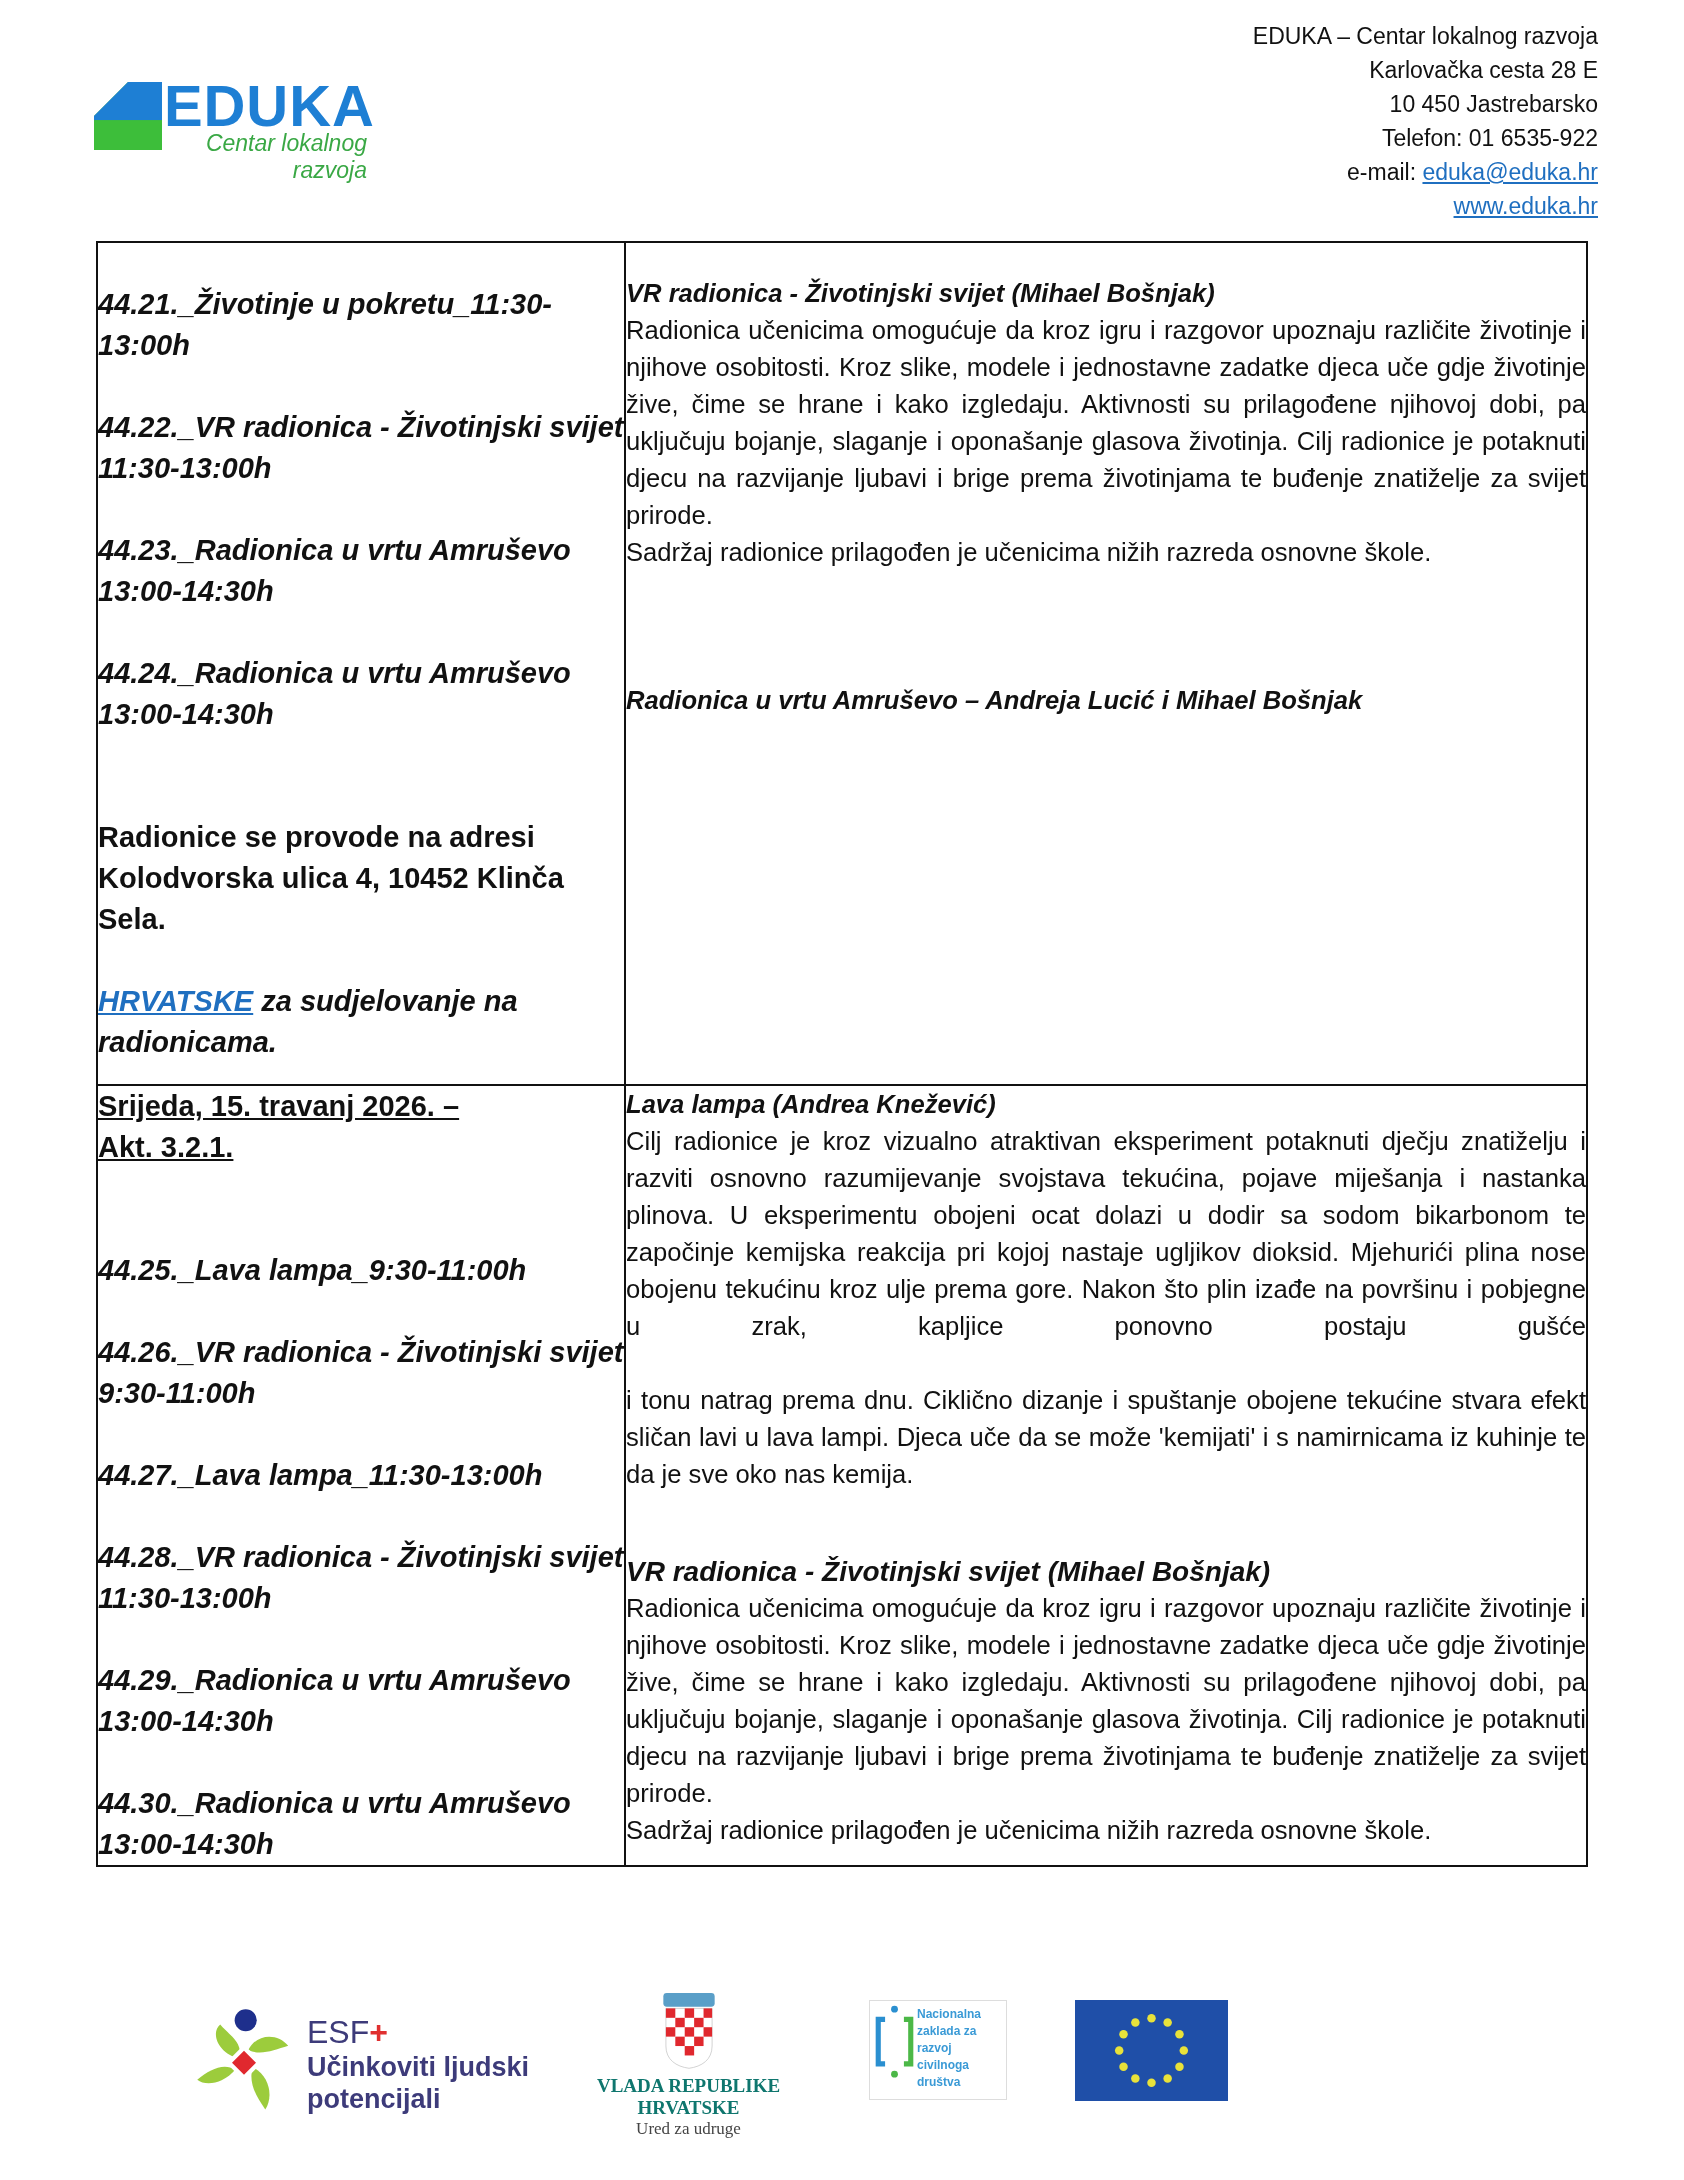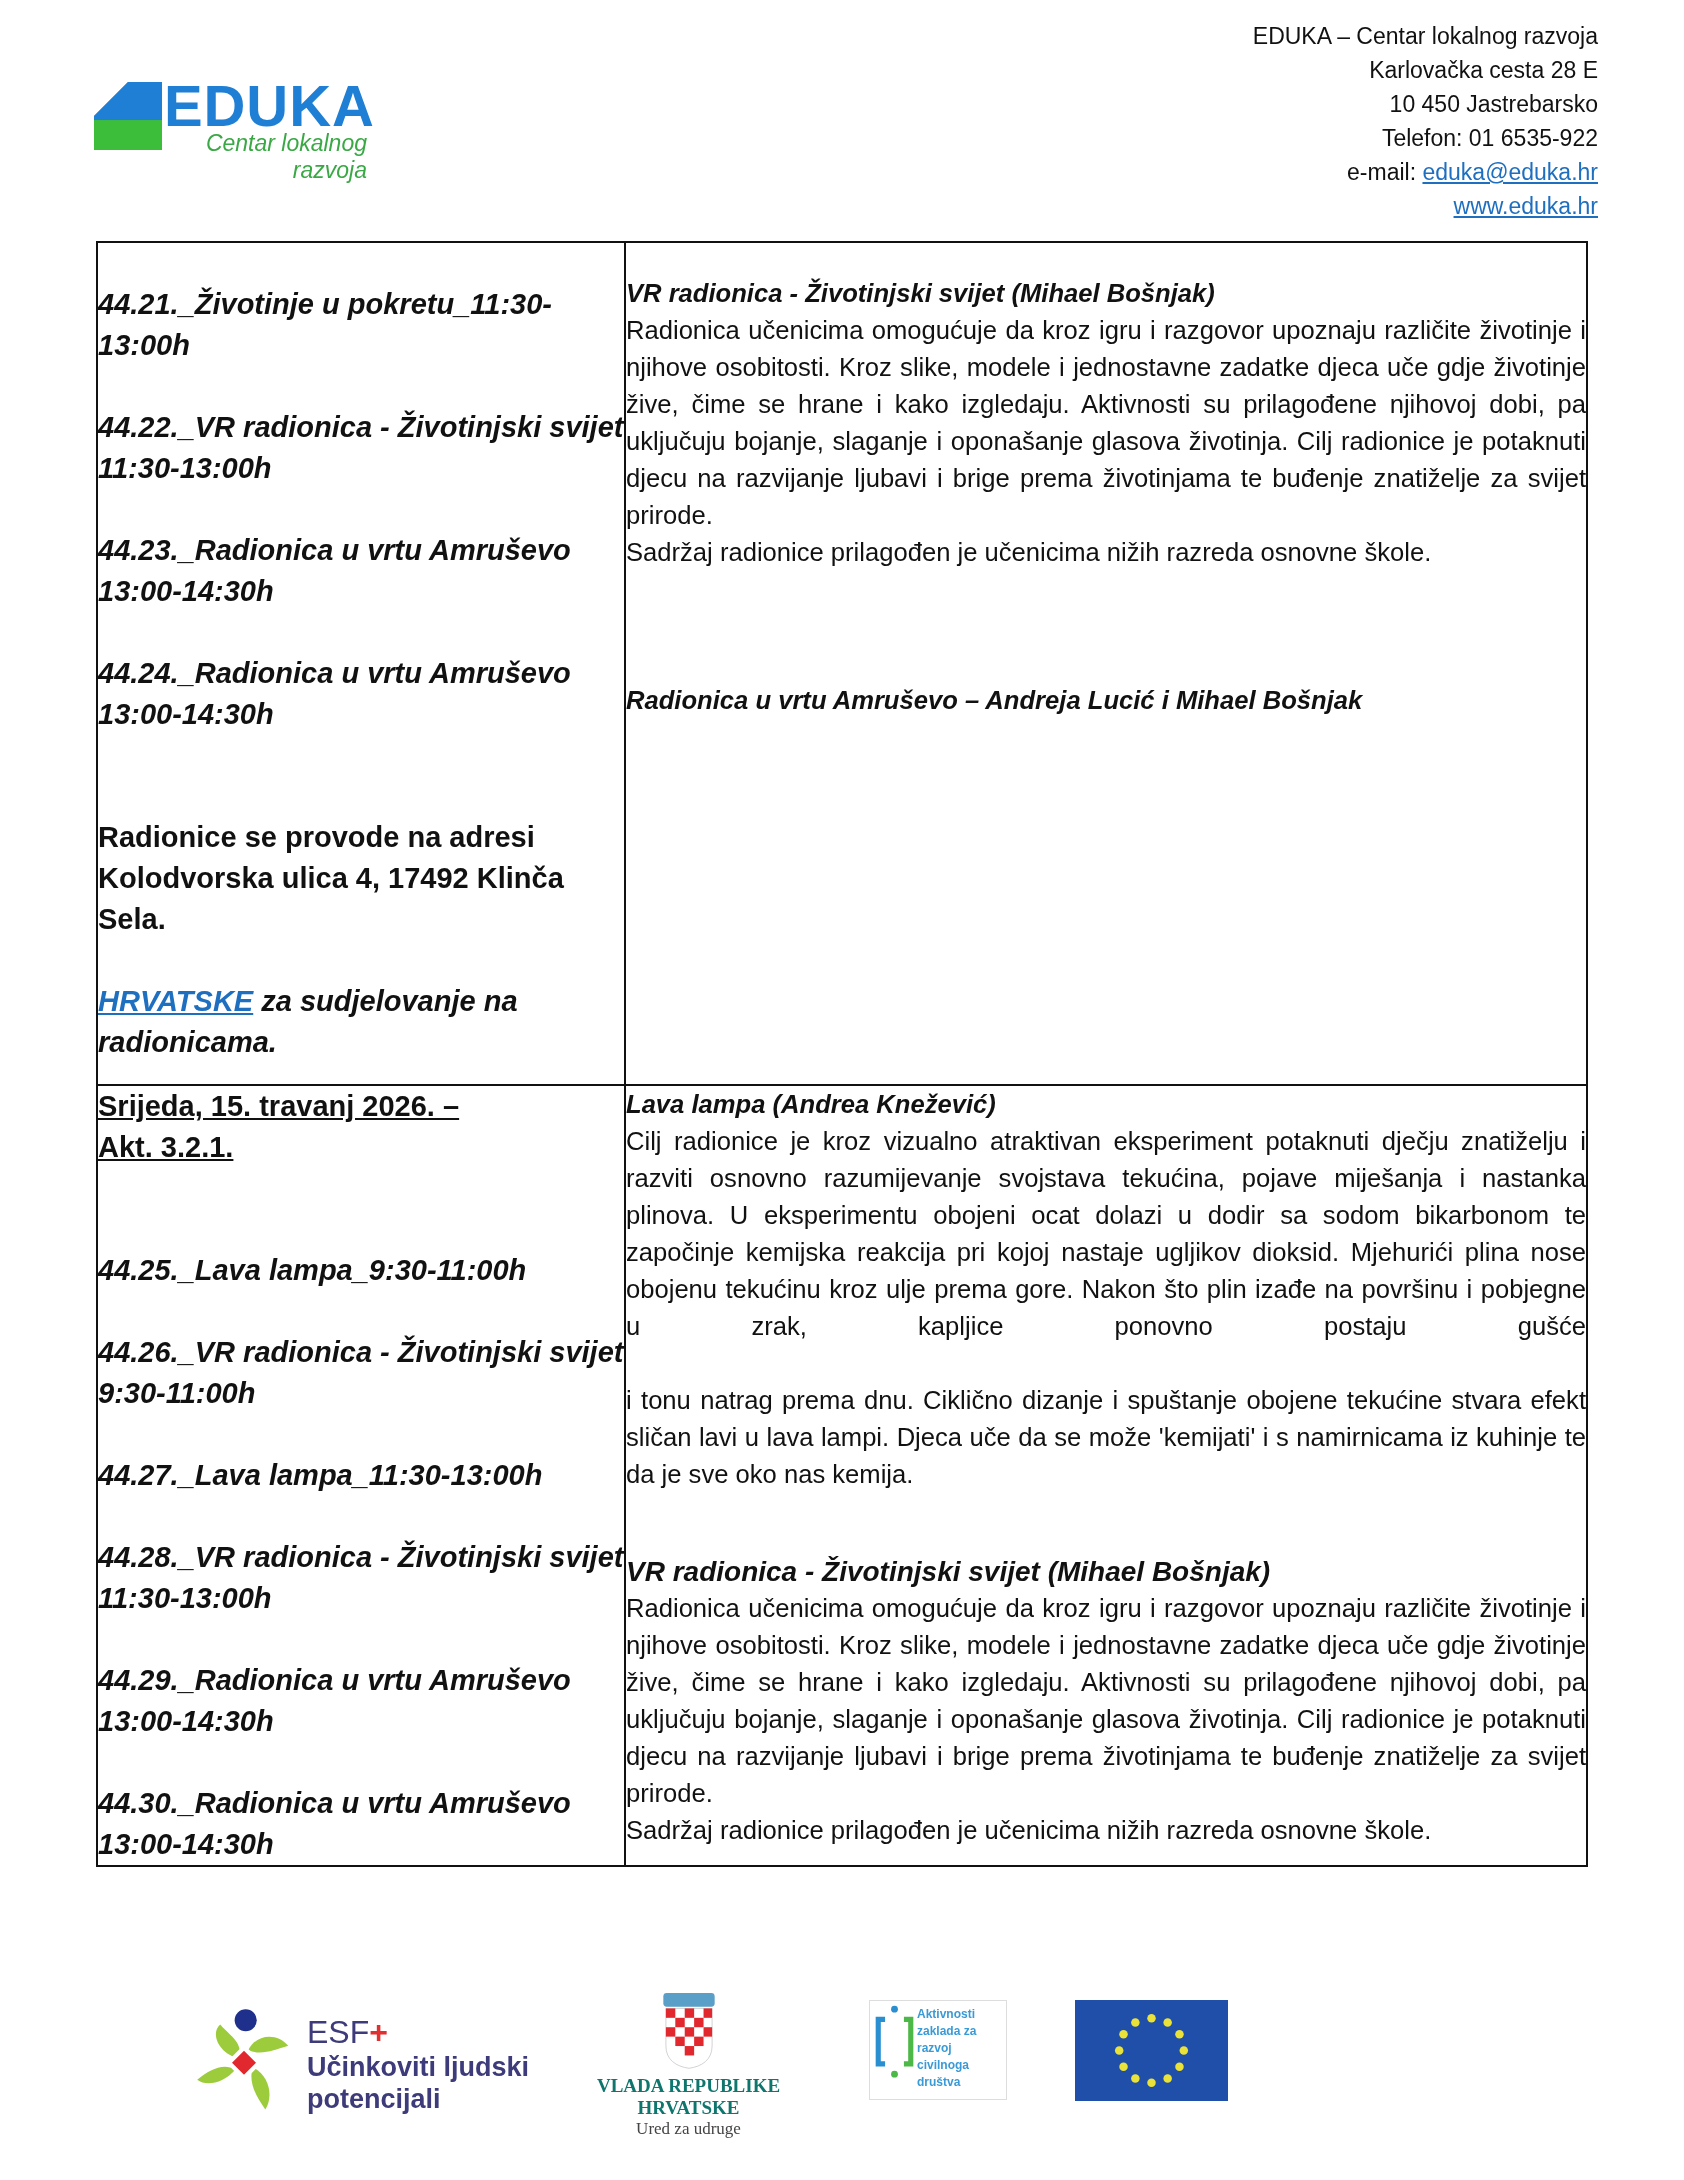--- a/index.html
+++ b/index.html
@@ -90,21 +90,21 @@
     <td class="cell-left">
       <div class="gap"></div>
       <div class="item">44.21._Životinje  u pokretu_11:30-13:00h</div>
       <div class="gap"></div>
       <div class="item">44.22._VR radionica - Životinjski svijet 11:30-13:00h</div>
       <div class="gap"></div>
       <div class="item">44.23._Radionica u vrtu Amruševo 13:00-14:30h</div>
       <div class="gap"></div>
       <div class="item">44.24._Radionica u vrtu Amruševo 13:00-14:30h</div>
       <div class="gap-lg"></div>
-      <div>Radionice se provode na adresi Kolodvorska ulica 4, 17492 Klinča Sela.</div>
+      <div>Radionice se provode na adresi Kolodvorska ulica 4, 10452 Klinča Sela.</div>
       <div class="gap"></div>
       <div><a class="link">HRVATSKE</a><span class="item"> za sudjelovanje na radionicama.</span></div>
     </td>
     <td class="cell-right">
       <div style="height:32px"></div>
       <div class="desc-title">VR radionica - Životinjski svijet (Mihael Bošnjak)</div>
       <div class="justify">Radionica učenicima omogućuje da kroz igru i razgovor upoznaju različite životinje i njihove osobitosti. Kroz slike, modele i jednostavne zadatke djeca uče gdje životinje žive, čime se hrane i kako izgledaju. Aktivnosti su prilagođene njihovoj dobi, pa uključuju bojanje, slaganje i oponašanje glasova životinja. Cilj radionice je potaknuti djecu na razvijanje ljubavi i brige prema životinjama te buđenje znatiželje za svijet prirode.</div>
       <div>Sadržaj radionice prilagođen je učenicima nižih razreda osnovne škole.</div>
       <div style="height:111px"></div>
       <div class="desc-title">Radionica u vrtu Amruševo – Andreja Lucić i Mihael Bošnjak</div>
@@ -182,21 +182,21 @@
   </div>
 
   <div class="nzrcd">
     <svg width="43" height="77" viewBox="0 0 50 90" style="position:absolute;left:3.4px;top:3.4px">
       <circle cx="25" cy="6" r="4" fill="#2a8fd0"></circle>
       <path d="M14 18 H6 V70 H14" fill="none" stroke="#2a8fd0" stroke-width="6"></path>
       <path d="M36 18 H44 V70 H36" fill="none" stroke="#4cb847" stroke-width="6"></path>
       <circle cx="25" cy="82" r="4" fill="#4cb847"></circle>
     </svg>
     <div class="nzrcd-text">
-      <div>Aktivnosti</div>
+      <div>Nacionalna</div>
       <div>zaklada za</div>
       <div>razvoj</div>
       <div>civilnoga</div>
       <div>društva</div>
     </div>
   </div>
 
   <div class="eu-flag">
     <svg id="eu-stars" width="153" height="101" viewBox="0 0 180 118">
         <circle cx="128" cy="59" r="5" fill="#e8e23a"></circle>

